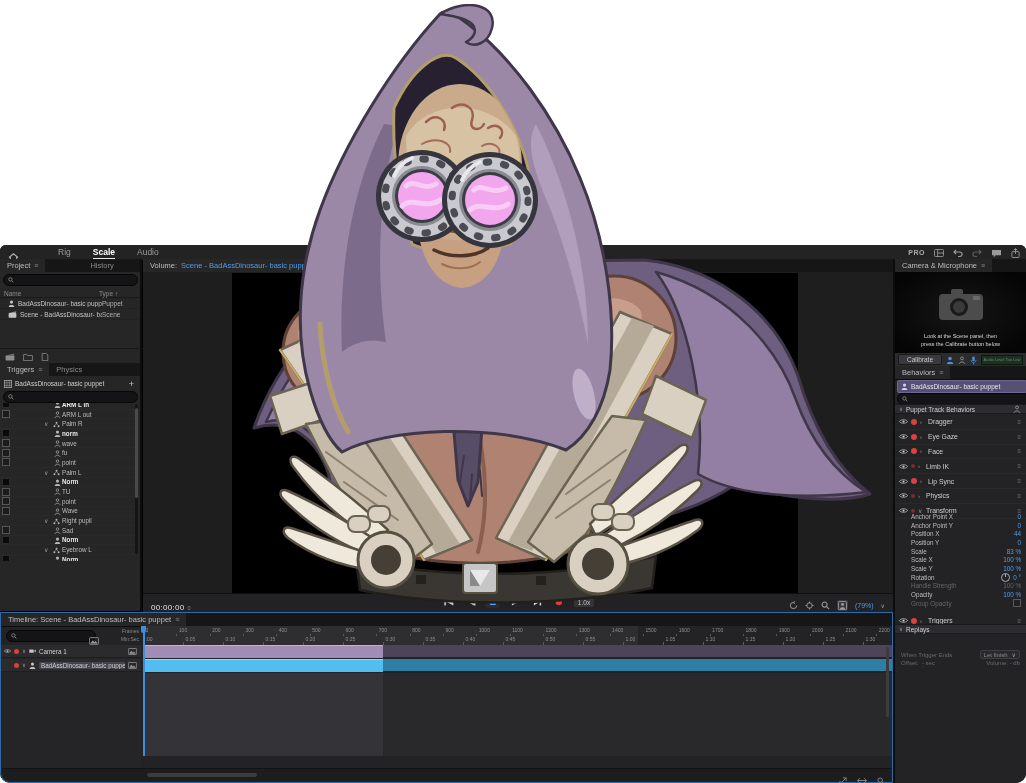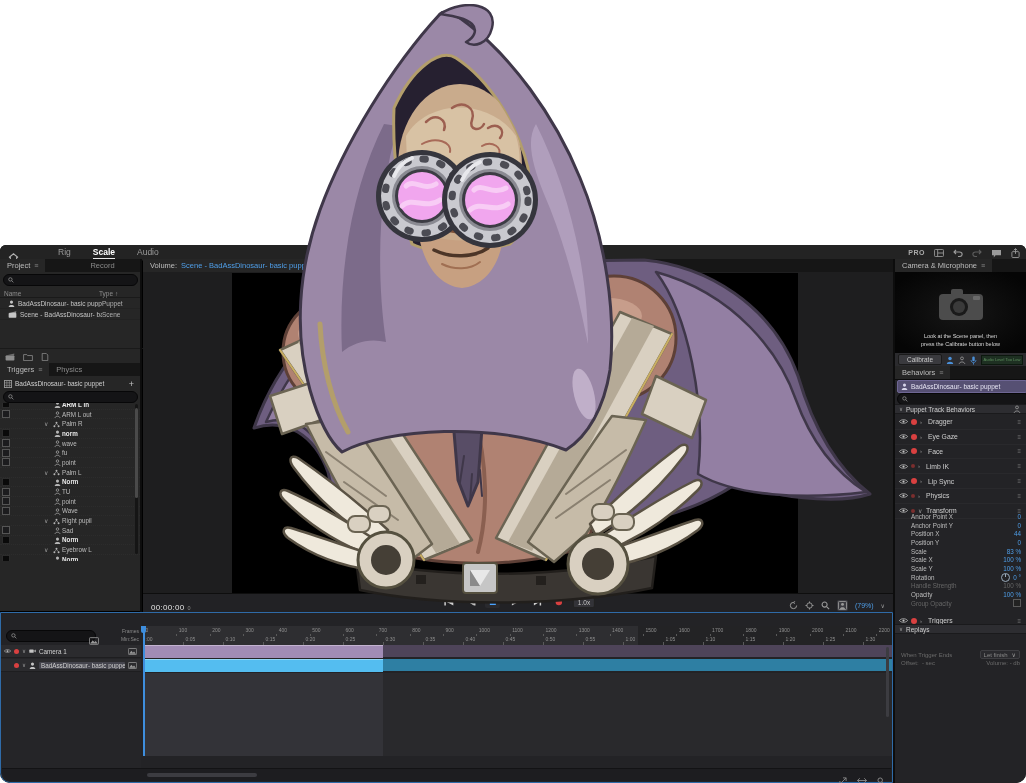--- a/index.html
+++ b/index.html
@@ -284,21 +284,21 @@
           </svg></span>
     </div>
   </div>
 
   <div class="tabstrip" style="left:0;top:14px;width:140px;gap:38px;">
     <div class="ptab">
         <span>Project</span>
         <span class="pm">≡</span>
       </div>
     <div class="ptab inactive">
-        <span>Record</span>
+        <span>History</span>
       </div>
   </div>
   <div id="proj-body">
     <div class="searchbox" style="left:3px;top:2px;width:125px">
         <svg viewBox="0 0 10 10">
           <use href="#i-mag"></use>
         </svg>
       </div>
     <div id="proj-cols">
       <span style="position:absolute;left:4px;top:2px">Name</span>
@@ -780,20 +780,26 @@
           <span class="chv">∨</span>
       </span>
     </div>
     <div id="replay-f2">
       <span><span>Offset:</span>&nbsp;&nbsp;<span>- sec</span></span>
       <span class="vol"><span>Volume:</span>&nbsp;<span>- db</span></span>
     </div>
   </div>
 
   <div id="tl">
+    <div class="tabstrip" id="tl-tabstrip">
+      <div class="ptab">
+          <span>Timeline: Scene - BadAssDinosaur- basic puppet</span>
+          <span class="pm">≡</span>
+        </div>
+    </div>
     <div class="searchbox" id="tl-search">
         <svg viewBox="0 0 10 10">
           <use href="#i-mag"></use>
         </svg>
       </div>
     <span id="tl-mount"><svg class="ic" width="10" height="8">
           <use href="#i-mountain"></use>
         </svg></span>
     <div id="tl-units">
       <div>Frames</div>

